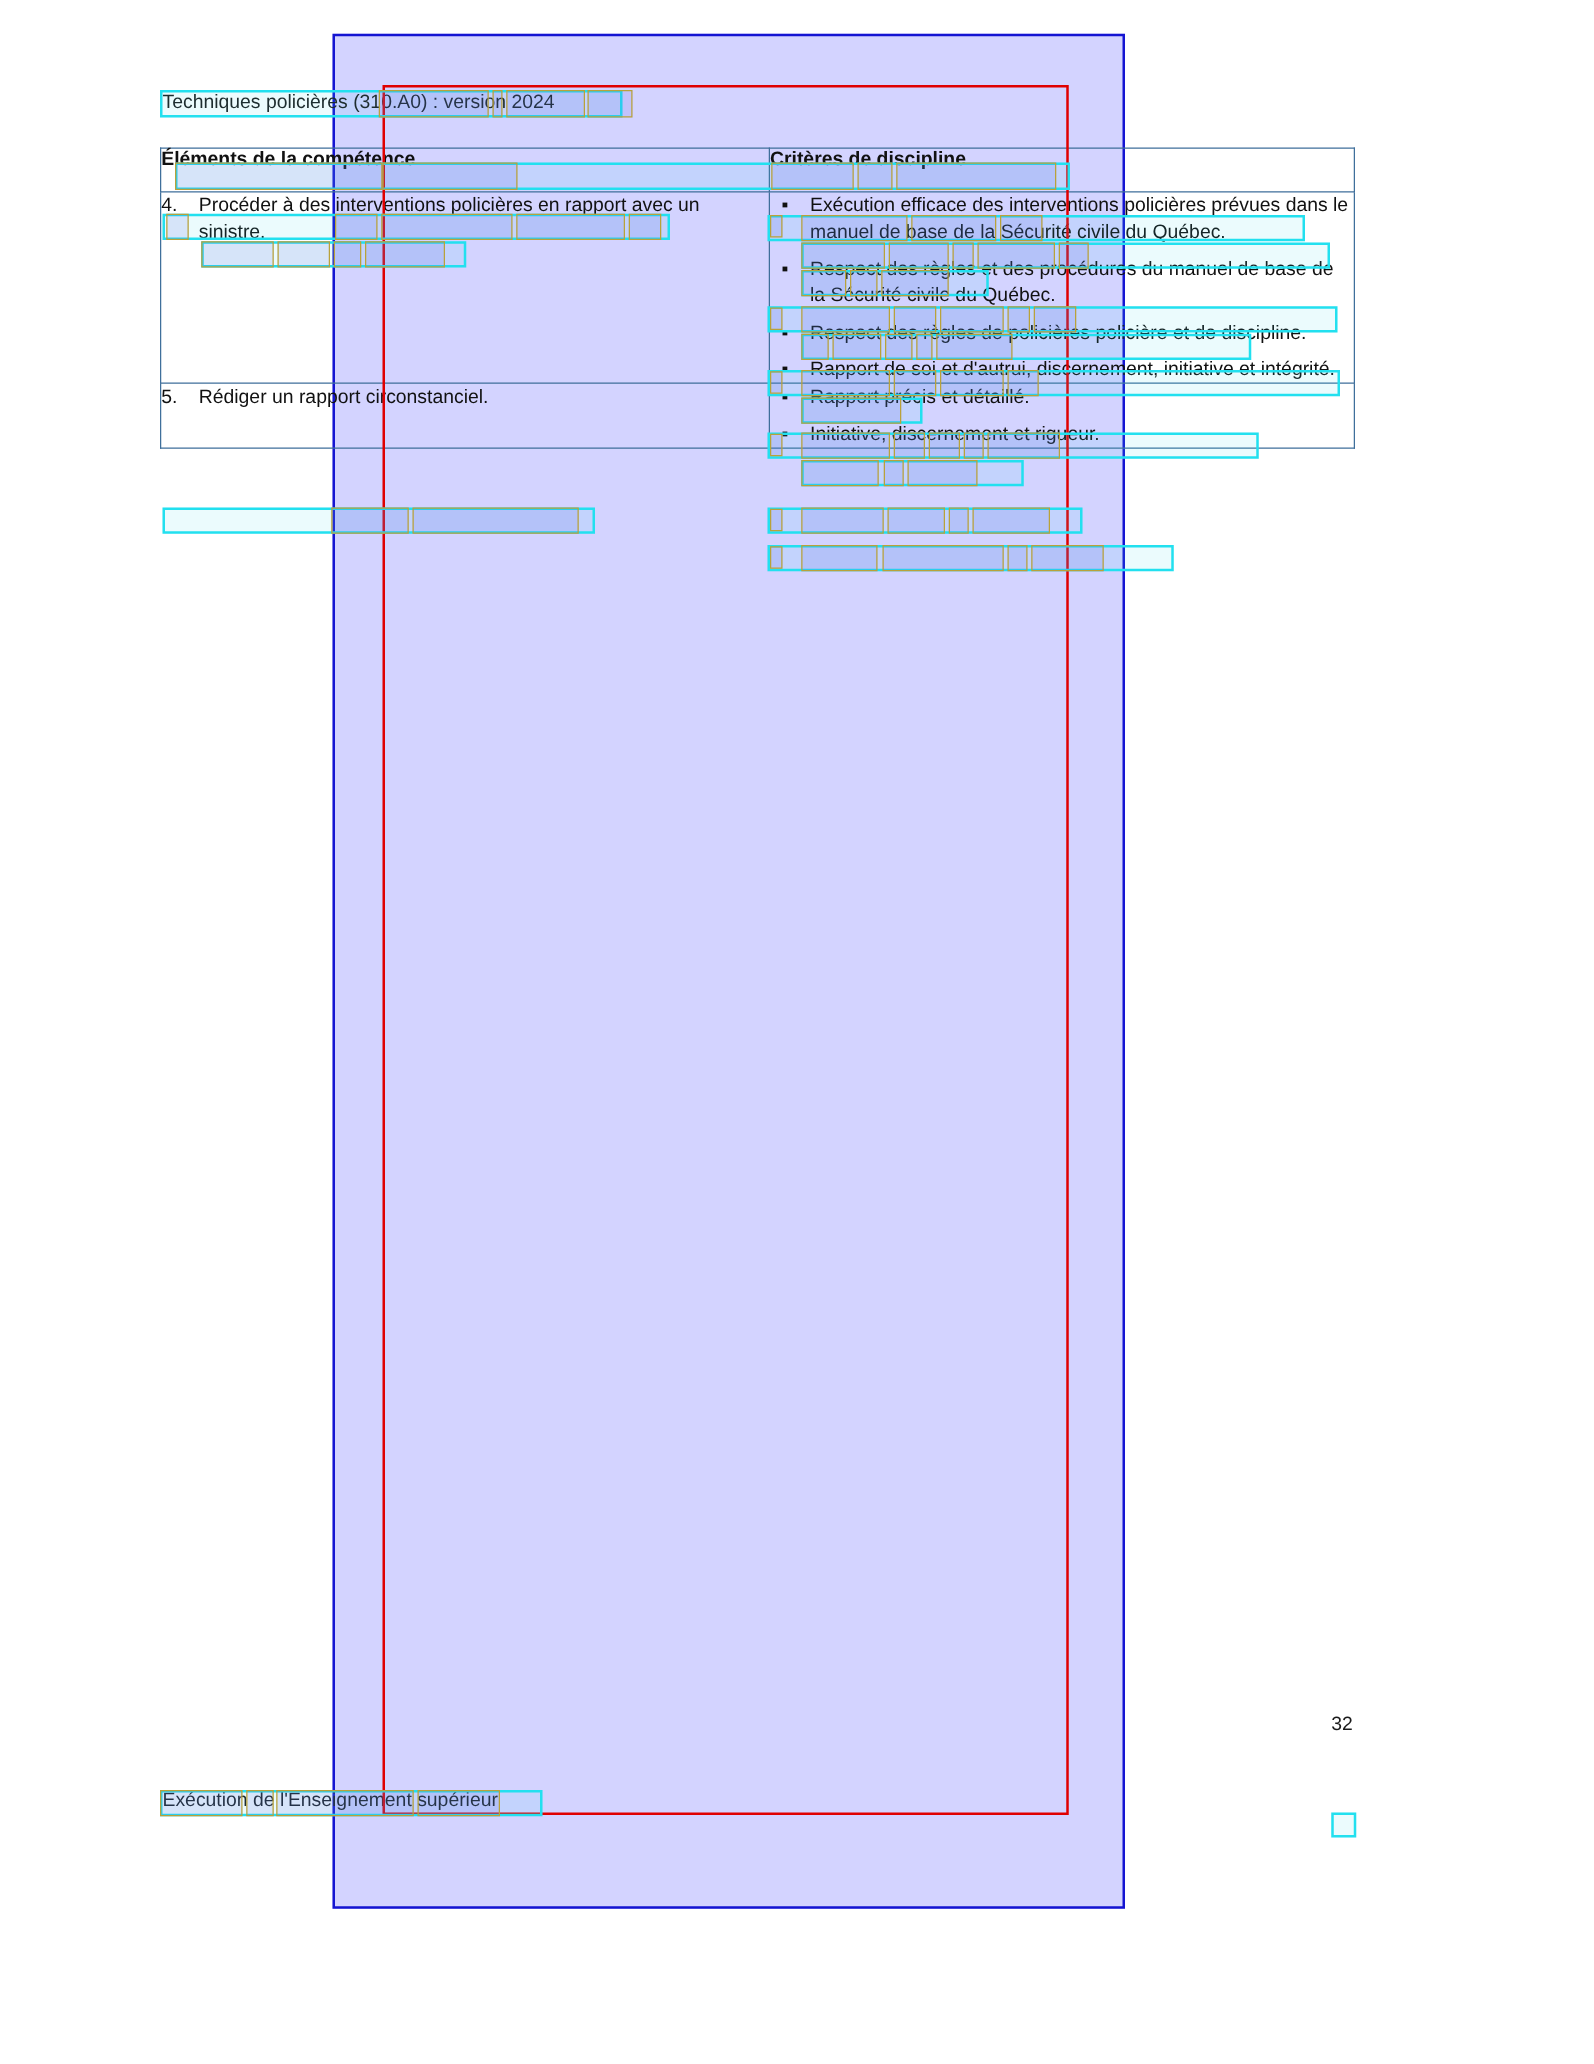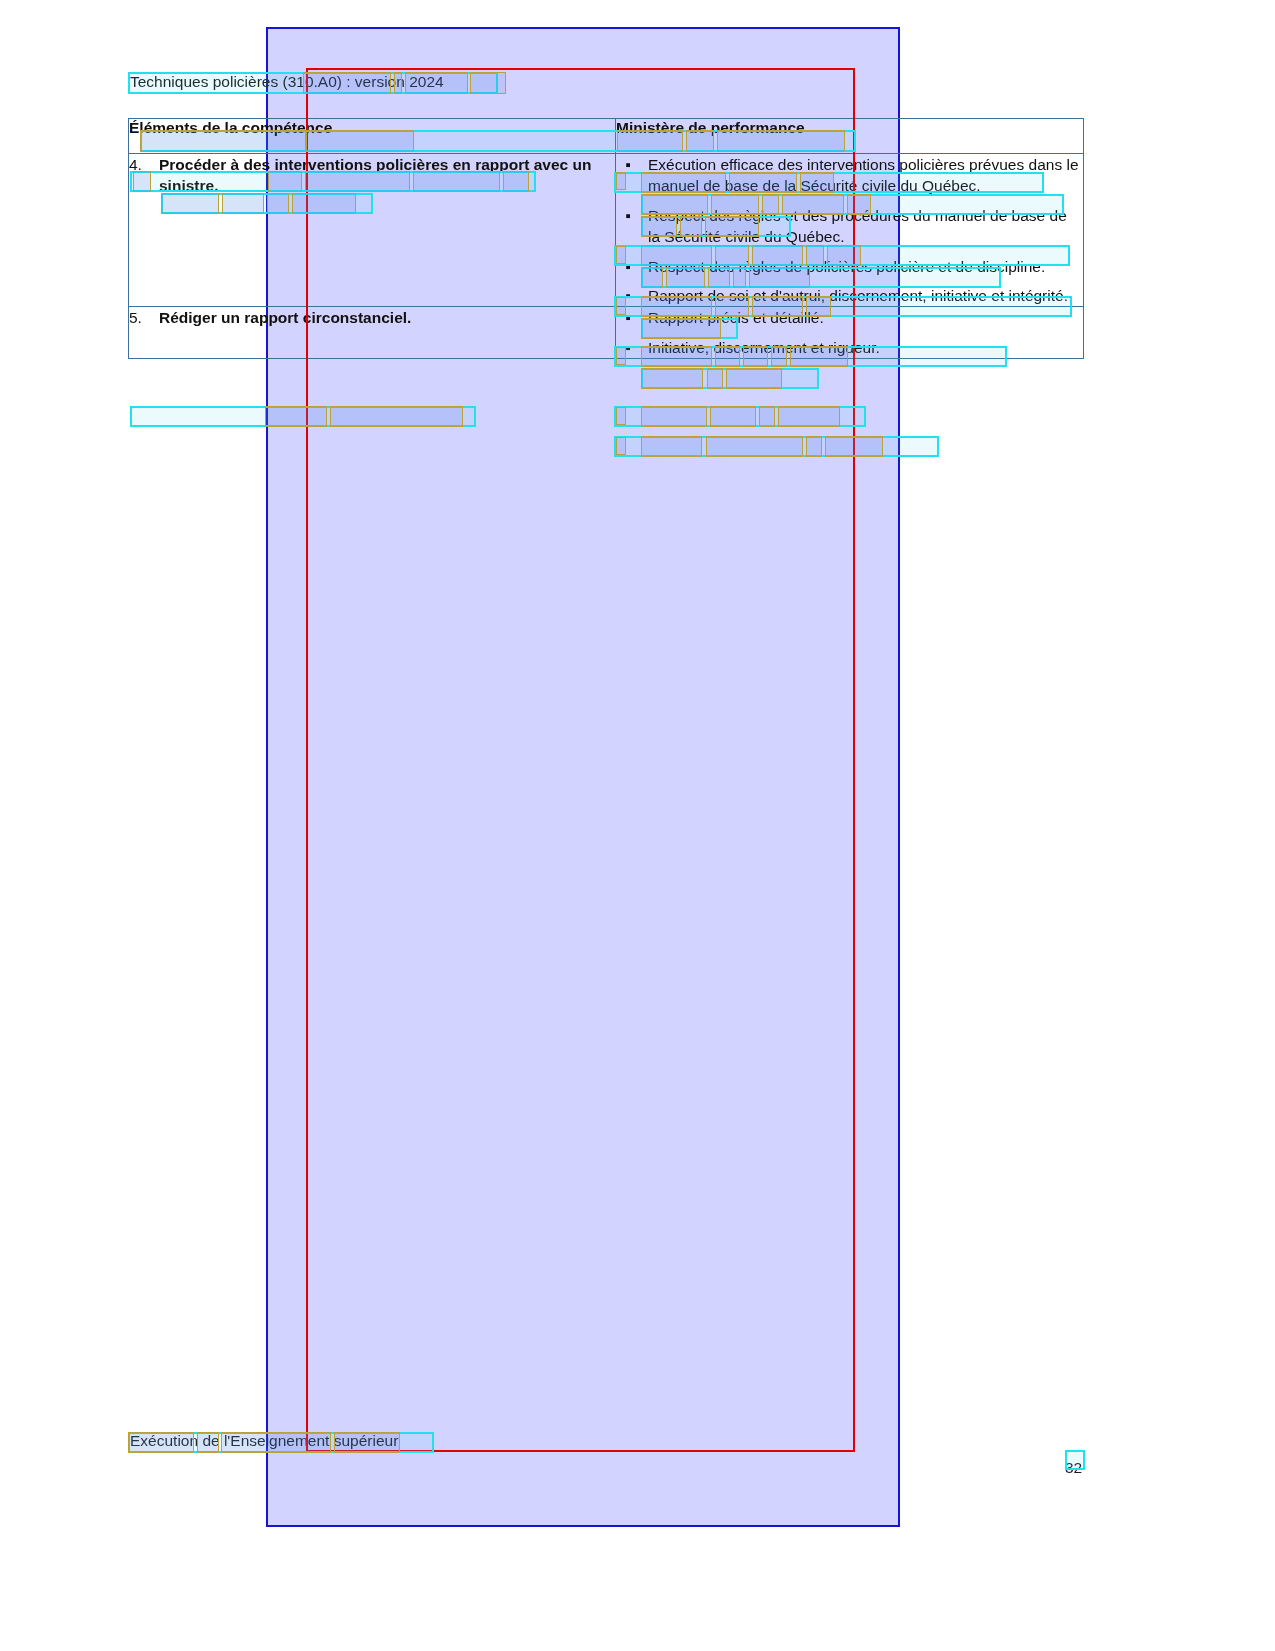--- a/index.html
+++ b/index.html
@@ -91,21 +91,20 @@
     display: flex;
     gap: 8px;
     line-height: 1.38;
   }
   .el-num {
     width: 22px;
     flex: 0 0 22px;
   }
   .el-text {
     flex: 1 1 auto;
-    font-weight: bold;
   }
 
   .crit-cell {
     padding: 12px 8px 14px 8px;
     font-size: 15.5px;
     color: #111;
   }
   .crit-list {
     list-style: none;
     margin: 0;
@@ -132,21 +131,21 @@
     position: absolute;
     left: 130px;
     top: 1432px;
     font-size: 15.5px;
     color: #1a1a1a;
     white-space: nowrap;
   }
   .footer-page {
     position: absolute;
     left: 1065px;
-    top: 1459px;
+    top: 1371px;
     font-size: 15.5px;
     color: #1a1a1a;
   }
 
   
   .hl {
     position: absolute;
     pointer-events: none;
     z-index: 4;
   }
@@ -169,21 +168,21 @@
   <div class="doc-header">Techniques policières (310.A0) : version 2024</div>
 
   <table class="comp-table">
     <colgroup>
       <col class="col-left">
       <col class="col-right">
     </colgroup>
     <thead>
       <tr>
         <th class="th-cell">Éléments de la compétence</th>
-        <th class="th-cell">Ministère de performance</th>
+        <th class="th-cell">Critères de discipline</th>
       </tr>
     </thead>
     <tbody>
 
       <tr>
         <td class="el-cell">
           <div class="el-item">
             <span class="el-num">4.</span>
             <span class="el-text">Procéder à des interventions policières en rapport avec un sinistre.</span>
           </div>

